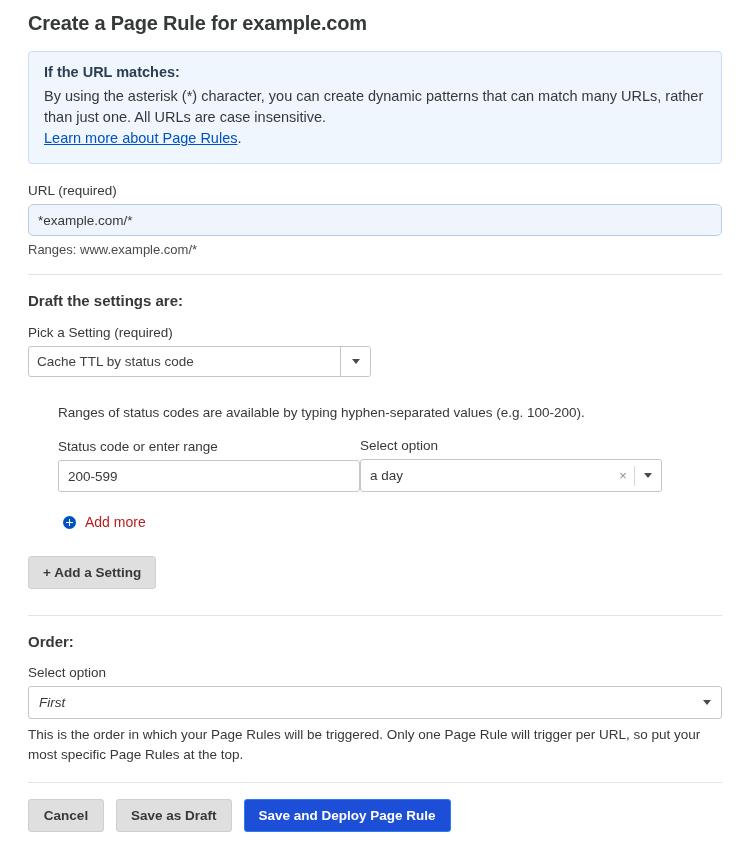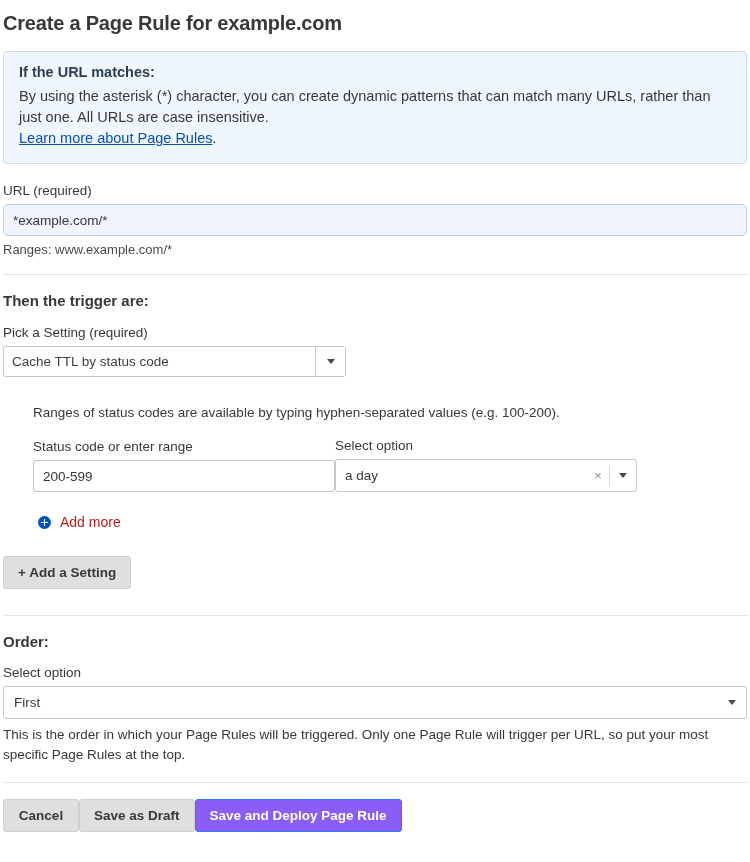--- a/index.html
+++ b/index.html
@@ -7,21 +7,21 @@
     margin: 0; padding: 0;
     width: 750px; height: 862px;
     background: #ffffff;
     font-family: "Liberation Sans", sans-serif;
     color: #36393a;
     -webkit-font-smoothing: antialiased;
   }
   .page {
     width: 750px;
     height: 862px;
-    padding: 0 3px;
+    padding: 0 28px;
     position: relative;
     overflow: hidden;
   }
 
   
   .page-title {
     font-size: 20px;
     font-weight: bold;
     color: #36393a;
     margin: 12px 0 16px 0;
@@ -251,50 +251,52 @@
   .wide-select {
     width: 100%;
     height: 33px;
     border: 1px solid #c6c6c6;
     border-radius: 3px;
     background: #fff;
     display: flex;
     align-items: center;
     padding: 0 10px;
     justify-content: space-between;
+    font-style: italic;
   }
   .wide-select .ws-value { font-size: 13.5px; color: #36393a; }
   .order-help {
     font-size: 13.5px;
     line-height: 1.45;
     color: #36393a;
     margin-top: 6px;
   }
 
   
   .footer {
     display: flex;
+    gap: 12px;
     align-items: center;
     margin-top: 16px;
   }
   .btn-cancel {
     background: #dfdfdf;
     border-color: #cfcfcf;
     color: #36393a;
     font-weight: bold;
     min-width: 76px;
   }
   .btn-draft {
     background: #dfdfdf;
     border-color: #cfcfcf;
     color: #36393a;
     font-weight: bold;
   }
   .btn-primary {
-    background: #8b5cf6;
+    background: #1d4ed8;
     border-color: #2c7cf6;
     color: #fff;
     font-weight: bold;
   }
 </style>
 </head>
 <body>
 
 <div class="page">
 
@@ -310,21 +312,21 @@
   </div>
 
   <div>
     <div class="field-label">URL (required)</div>
     <input class="url-input" type="text" value="*example.com/*" style="">
     <div class="field-help">Ranges: www.example.com/*</div>
   </div>
 
   <hr class="divider">
 
-  <div class="section-title">Then the trigger are:</div>
+  <div class="section-title">Draft the settings are:</div>
 
   <div class="setting-row">
     <div class="setting-label">Pick a Setting (required)</div>
     <div class="select-shell">
       <div class="sel-text">Cache TTL by status code</div>
       <div class="sel-btn">
         <span class="caret-down"></span>
       </div>
     </div>
   </div>

